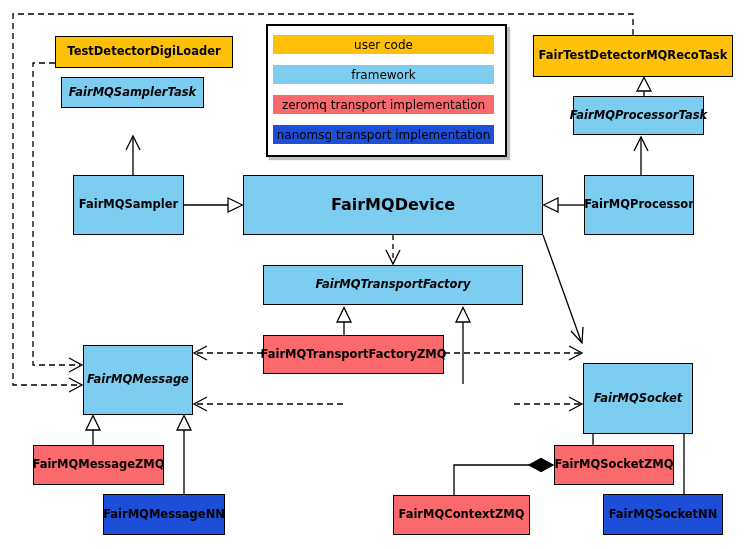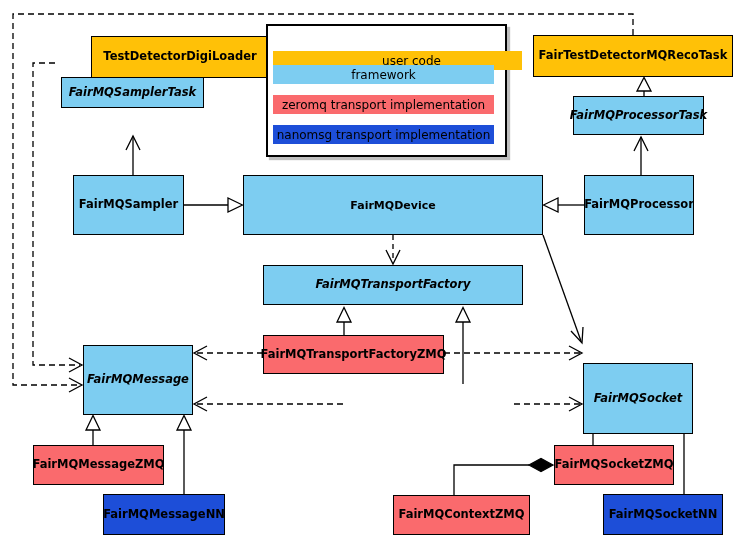--- a/index.html
+++ b/index.html
@@ -8,43 +8,43 @@
   #edges{position:absolute;left:0;top:0;width:748px;height:549px;}
   .node{position:absolute;box-sizing:border-box;border:1.5px solid #000;
         display:flex;align-items:center;justify-content:center;
         font-weight:bold;font-size:11.5px;color:#000;white-space:nowrap;
         text-align:center;line-height:1;}
   .abstract{font-style:italic;}
   .cat-user{background:#FFC107;}
   .cat-framework{background:#7DCDF1;}
   .cat-zmq{background:#FA6A6D;}
   .cat-nn{background:#1d4ed8;}
-  #n0{left:55px;top:36px;width:178px;height:42px;margin-left:36px;}
+  #n0{left:55px;top:36px;width:178px;height:32px;}
   #n1{left:533px;top:35px;width:200px;height:42px;}
   #n2{left:61px;top:77px;width:143px;height:31px;}
   #n3{left:573px;top:96px;width:131px;height:39px;}
   #n4{left:73px;top:175px;width:111px;height:60px;}
-  #n5{left:243px;top:175px;width:300px;height:60px;font-size:11px;}
+  #n5{left:243px;top:175px;width:300px;height:60px;font-size:16px;}
   #n6{left:584px;top:175px;width:110px;height:60px;}
   #n7{left:263px;top:265px;width:260px;height:40px;}
   #n8{left:263px;top:335px;width:181px;height:39px;}
   #n9{left:343px;top:384px;width:171px;height:40px;}
   #n10{left:83px;top:345px;width:110px;height:70px;}
   #n11{left:583px;top:344px;width:110px;height:71px;margin-top:19px;}
   #n12{left:33px;top:445px;width:131px;height:40px;}
   #n13{left:103px;top:494px;width:122px;height:41px;}
   #n14{left:393px;top:495px;width:137px;height:40px;}
   #n15{left:554px;top:445px;width:120px;height:40px;}
   #n16{left:603px;top:494px;width:120px;height:41px;}
   #legend{position:absolute;left:266px;top:24px;width:237px;height:129px;
           background:#fff;border:2px solid #000;box-shadow:3px 3px 1px rgba(0,0,0,0.25);}
   .lbar{position:absolute;left:5px;width:221px;height:19px;
         display:flex;align-items:center;justify-content:center;
         font-size:12px;color:#000;white-space:nowrap;}
-  #lb0{top:25px;padding-left:28px;}#lb1{top:39px;}#lb2{top:69px;}#lb3{top:99px;}
+  #lb0{top:9px;}#lb1{top:39px;}#lb2{top:69px;}#lb3{top:99px;}
 </style>
 </head>
 <body>
 
 <div id="canvas">
 
   <svg id="edges" viewBox="0 0 748 549" xmlns="http://www.w3.org/2000/svg" fill="none" stroke="#000" stroke-width="1.3">
 
     <g>
       <path d="M55,63 L33,63 L33,365 L80,365" stroke-dasharray="6 4"></path>

